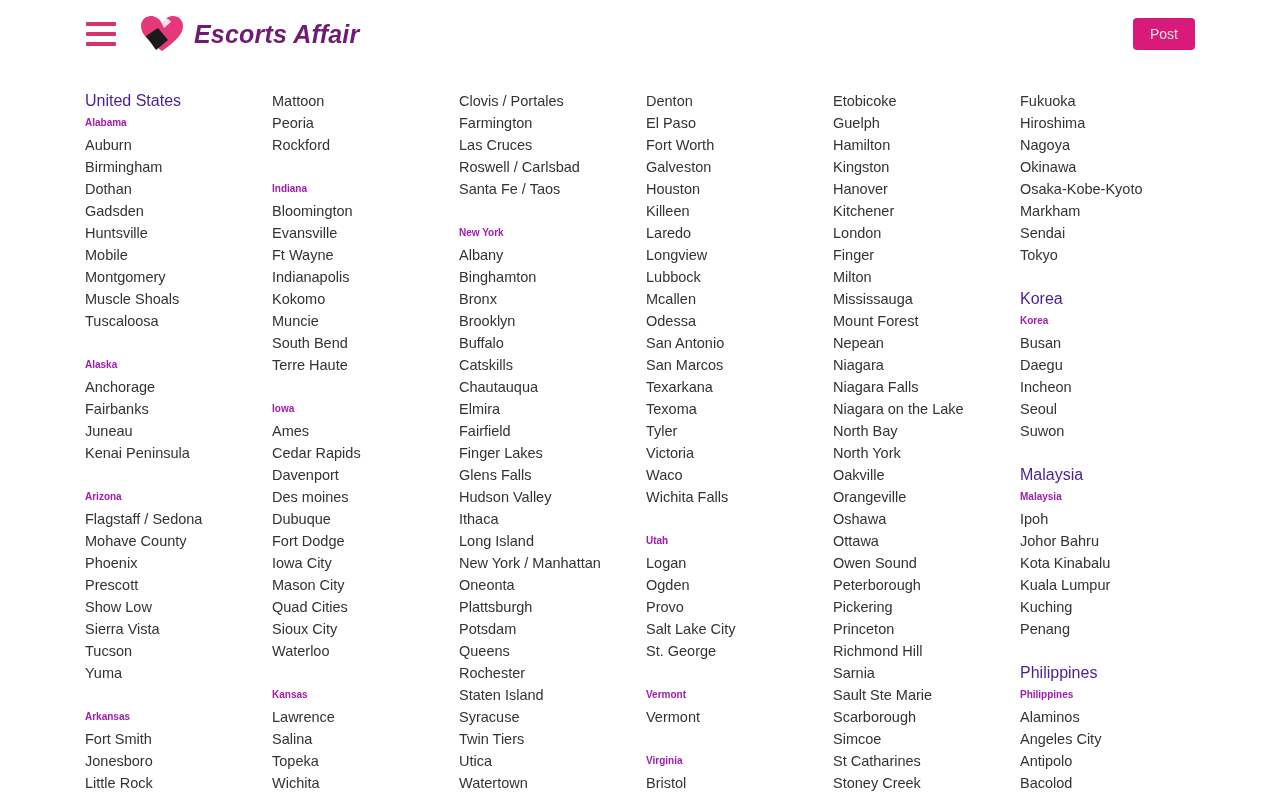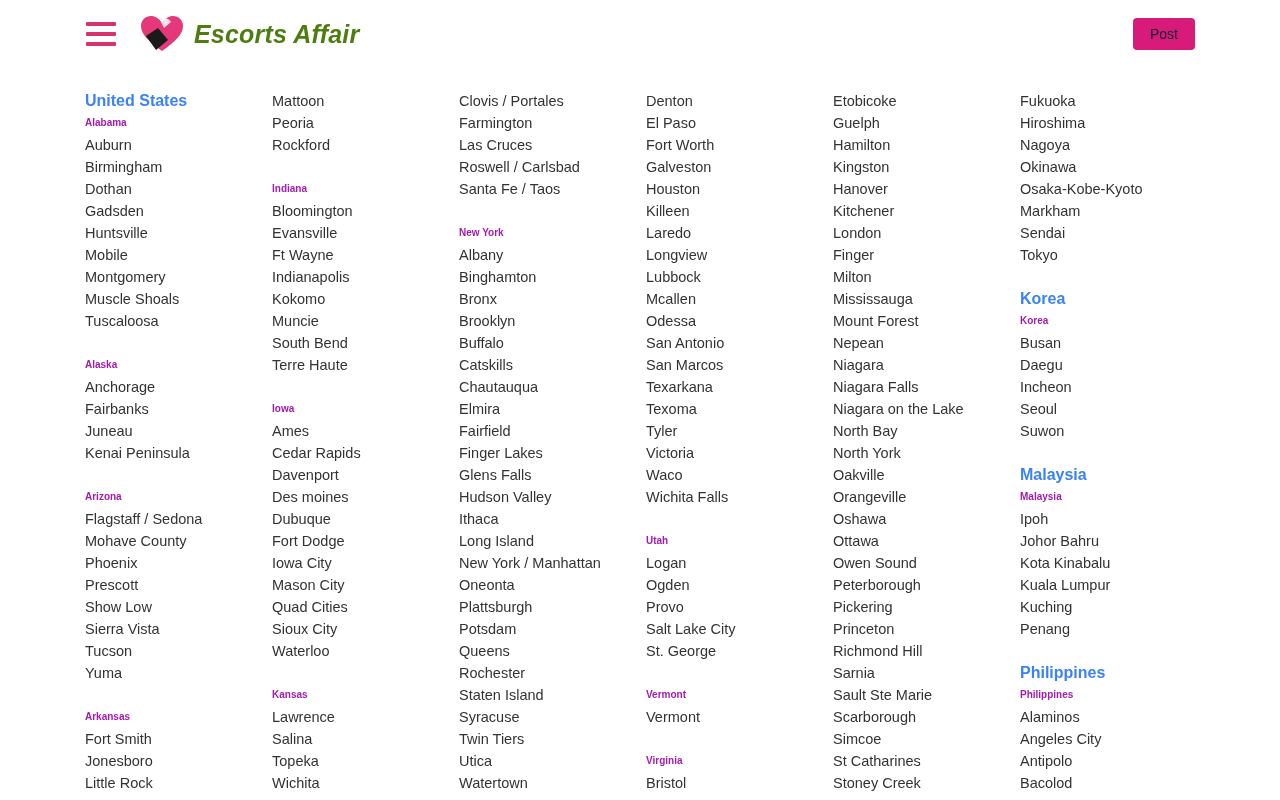--- a/index.html
+++ b/index.html
@@ -47,30 +47,30 @@
   }
   .brand-mark {
     position: relative;
     width: 48px;
     height: 40px;
   }
   .brand-text {
     font-size: 25px;
     font-weight: bold;
     font-style: italic;
-    color: #4d7c0f;
+    color: #701a75;
     letter-spacing: 0.2px;
     white-space: nowrap;
   }
   .post-btn {
     position: absolute;
     right: 85px;
     top: 18px;
     background: #d81b7a;
-    color: #0f172a;
+    color: #e5e5e5;
     border: none;
     border-radius: 4px;
     padding: 8px 17px;
     font-size: 14px;
     font-family: "Liberation Sans", sans-serif;
     cursor: pointer;
   }
 
   
   .columns {
@@ -79,23 +79,23 @@
     margin-top: 22px;
     gap: 0;
   }
   .col {
     width: 187px;
     flex: 0 0 187px;
   }
   .col:nth-child(4) { width: 187px; flex: 0 0 187px; }
 
   .country {
-    color: #3b82f6;
+    color: #4c1d95;
     font-size: 16px;
-    font-weight: bold;
+    font-weight: normal;
     line-height: 22px;
     margin-bottom: 0px;
     cursor: pointer;
   }
   .state {
     color: #a21caf;
     font-size: 10px;
     font-weight: bold;
     line-height: 22px;
     cursor: pointer;

